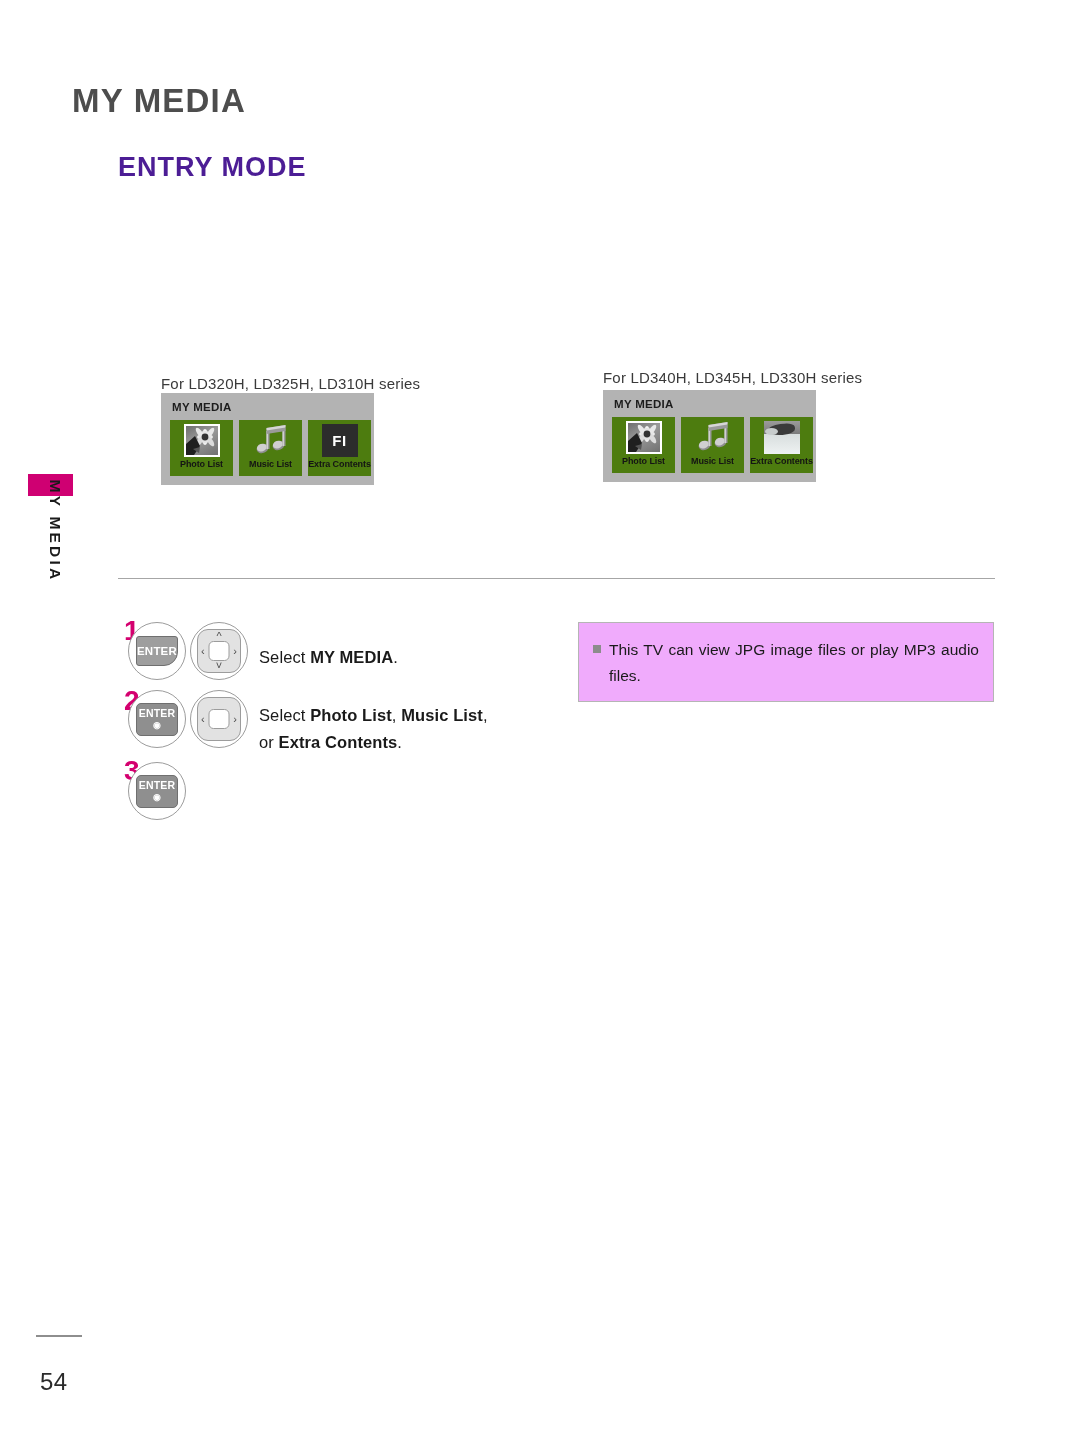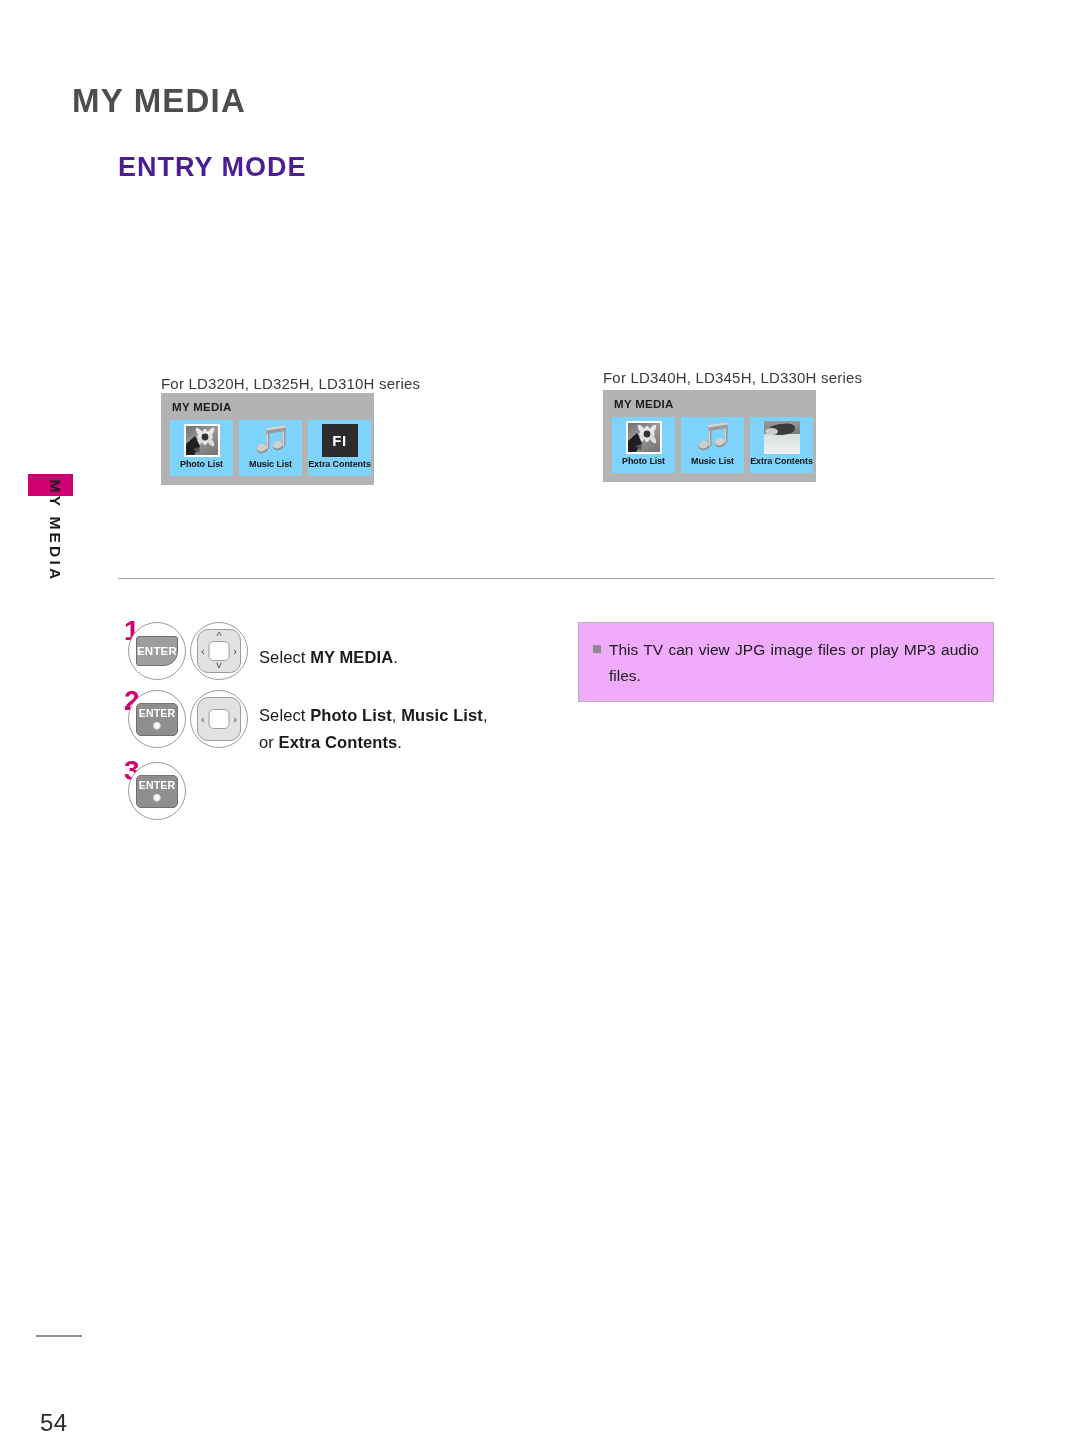--- a/index.html
+++ b/index.html
@@ -104,21 +104,21 @@
   .tiles {
     position: absolute;
     left: 9px;
     top: 27px;
     display: flex;
     gap: 6px;
   }
   .tile {
     width: 63px;
     height: 56px;
-    background: #7dd3fc;
+    background: #4d7c0f;
     display: flex;
     flex-direction: column;
     align-items: center;
     justify-content: flex-start;
     padding-top: 4px;
   }
   .tile .tile-label {
     font-size: 9px;
     font-weight: 700;
     color: #141414;
@@ -327,21 +327,20 @@
     height: 1.6px;
     background: #8e8e8e;
   }
   .page-no {
     position: absolute;
     left: 40px;
     top: 1368px;
     font-size: 24px;
     color: #2b2b2b;
     letter-spacing: 0.5px;
-    margin-top: 41px;
   }
 </style>
 </head>
 <body>
 
 <div id="page">
 
   <div class="side-tab-block"></div>
   <div class="side-tab-label">MY MEDIA</div>
 

